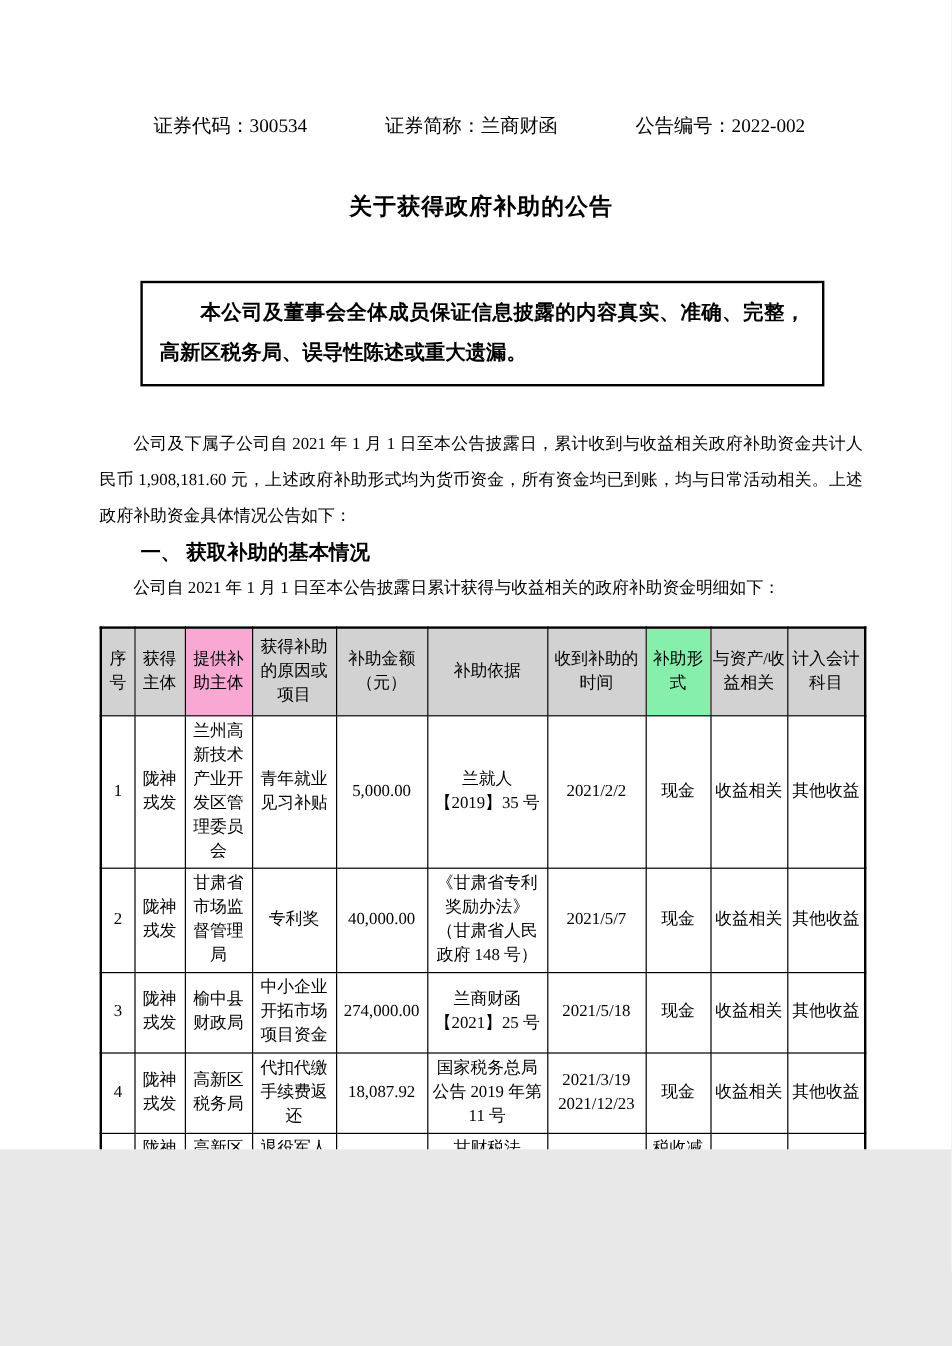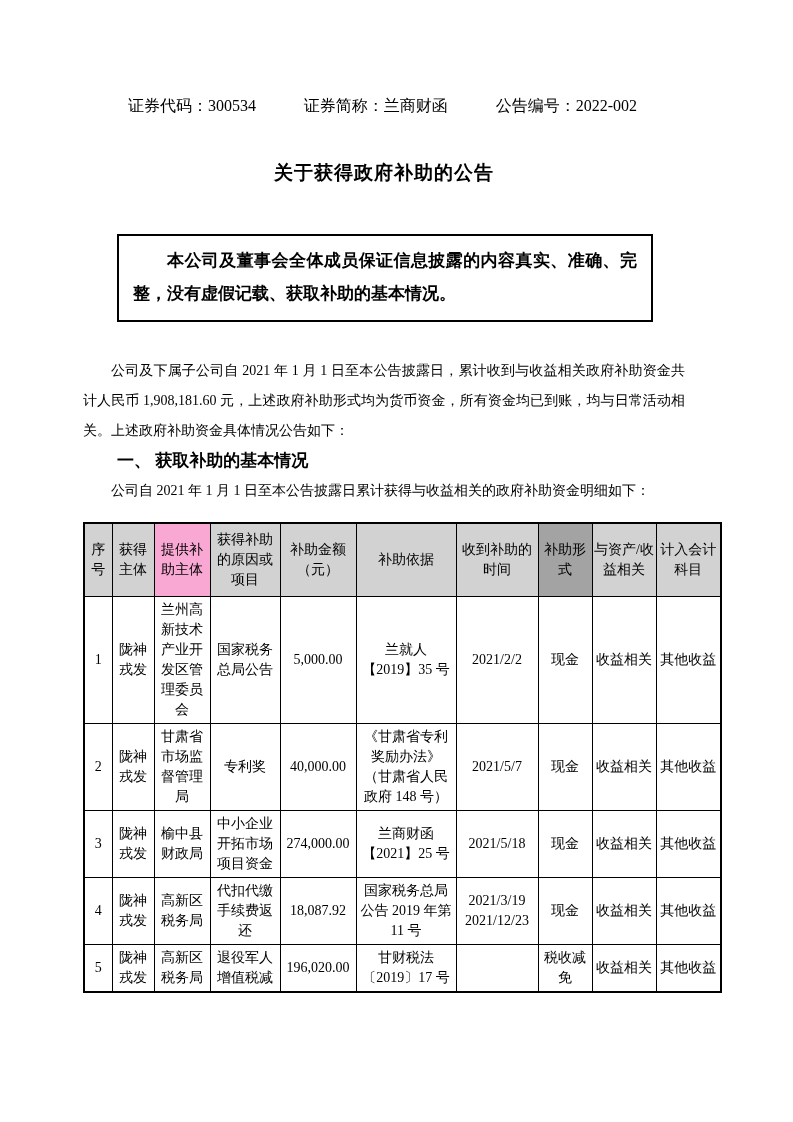--- a/index.html
+++ b/index.html
@@ -1,18 +1,18 @@
 <!DOCTYPE html>
 <html><head>
 <meta charset="utf-8">
 <style>
   html,body { margin:0; padding:0; background:#e8e8e8; }
   .page {
-    width:793px; height:1122px; margin:0 auto; background:#ffffff;
-    box-sizing:border-box; padding:96px 108px 0 83px;
+    width:793px; height:958px; margin:0 auto; background:#ffffff;
+    box-sizing:border-box; padding:96px 74px 0 83px;
     font-family:"Liberation Serif","DejaVu Serif",serif; color:#000;
     overflow:hidden;
   }
   .doc-header {
     display:flex; justify-content:space-between;
     padding:0 48px 0 45px; font-size:16px; line-height:20px;
   }
   .title { margin:0; font-size:19px; font-weight:bold; text-align:center;
     line-height:42px; letter-spacing:1px; }
   .titles { margin-top:36px; }
@@ -53,21 +53,21 @@
     <span>证券代码：300534</span>
     <span>证券简称：兰商财函</span>
     <span>公告编号：2022-002</span>
   </div>
 
   <div class="titles">
     <h1 class="title">关于获得政府补助的公告</h1>
   </div>
 
   <div class="declaration-box">
-    <span>本公司及董事会全体成员保证信息披露的内容真实、准确、完整，没有虚假记载、获取补助的基本情况。</span>
+    <span>本公司及董事会全体成员保证信息披露的内容真实、准确、完整，高新区税务局、误导性陈述或重大遗漏。</span>
   </div>
 
   <p class="body-para first">公司及下属子公司自 2021 年 1 月 1 日至本公告披露日，累计收到与收益相关政府补助资金共计人民币 1,908,181.60 元，上述政府补助形式均为货币资金，所有资金均已到账，均与日常活动相关。上述政府补助资金具体情况公告如下：</p>
 
   <p class="section-heading">一、 获取补助的基本情况</p>
 
   <p class="body-para">公司自 2021 年 1 月 1 日至本公告披露日累计获得与收益相关的政府补助资金明细如下：</p>
 
   <table class="subsidy">
     <colgroup>
@@ -84,31 +84,31 @@
     </colgroup>
     <thead>
       <tr id="table-head-row">
           <th style="background: rgb(210, 210, 210);">序号</th>
           <th style="background: rgb(210, 210, 210);">获得主体</th>
           <th style="background: #f9a8d4;">提供补助主体</th>
           <th style="background: rgb(210, 210, 210);">获得补助的原因或项目</th>
           <th style="background: rgb(210, 210, 210);">补助金额（元）</th>
           <th style="background: rgb(210, 210, 210);">补助依据</th>
           <th style="background: rgb(210, 210, 210);">收到补助的时间</th>
-          <th style="background: #a3a3a3;">补助形式</th>
+          <th style="background: #86efac;">补助形式</th>
           <th style="background: rgb(210, 210, 210);">与资产/收益相关</th>
           <th style="background: rgb(210, 210, 210);">计入会计科目</th>
         </tr>
     </thead>
     <tbody id="table-body">
         <tr>
           <td>1</td>
           <td>陇神戎发</td>
           <td>兰州高新技术产业开发区管理委员会</td>
-          <td>国家税务总局公告</td>
+          <td>青年就业见习补贴</td>
           <td>5,000.00</td>
           <td>兰就人【2019】35 号</td>
           <td>2021/2/2</td>
           <td>现金</td>
           <td>收益相关</td>
           <td>其他收益</td>
         </tr>
         <tr>
           <td>2</td>
           <td>陇神戎发</td>

